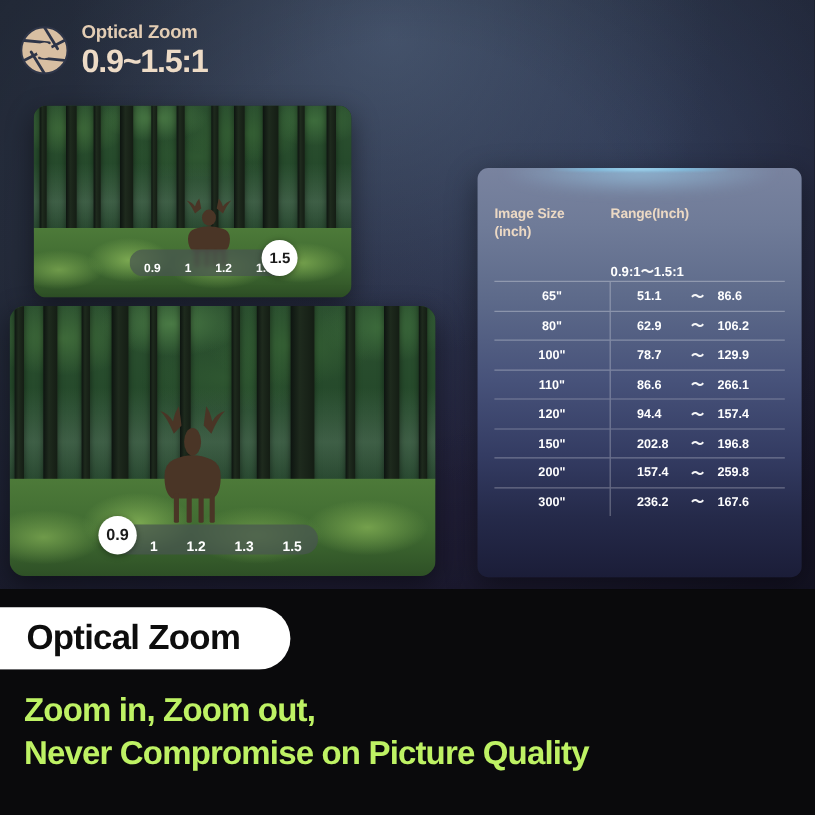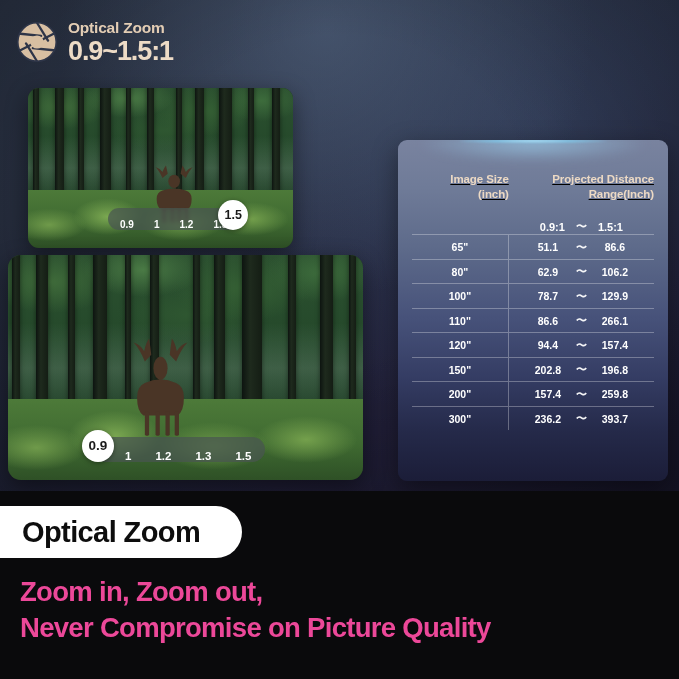--- a/index.html
+++ b/index.html
@@ -121,70 +121,70 @@
     filter:blur(1.2px);
   }
   .card-glow-wide {
     position:absolute; left:50%; top:-14px; transform:translateX(-50%);
     width:230px; height:36px; border-radius:50%;
     background:radial-gradient(ellipse at center, rgba(160,220,250,.55) 0%, rgba(120,190,230,0) 72%);
     filter:blur(5px);
   }
 
   .tbl { position:absolute; left:14px; right:14px; top:32px; }
-  .tbl-head { display:flex; text-align:right;text-decoration:underline; }
+  .tbl-head { display:flex; text-align:left; }
   .th {
     color:#ecd9c4; font-size:11.5px; font-weight:bold;
     line-height:1.28; letter-spacing:-0.1px;
   }
   .th.c1 { width:40%; }
   .th.c2 { width:60%; }
 
   .tbl-sub {
     display:flex; align-items:center; margin-top:18px;
     color:#ffffff; font-size:11px; font-weight:bold;
   }
   .tbl-sub .c1 { width:40%; }
-  .tbl-sub .c2 { width:60%; display:flex; align-items:center; justify-content:center; gap:11px; }
+  .tbl-sub .c2 { width:60%; display:flex; align-items:center; }
 
   .tbl-row {
     display:flex; align-items:center; height:24.5px;
     border-top:1px solid rgba(255,255,255,0.30);
     color:#ffffff; font-size:10.5px; font-weight:bold;
   }
   .tbl-row .c1 {
     width:40%; text-align:center;
     border-right:1px solid rgba(255,255,255,0.30);
     height:100%; display:flex; align-items:center; justify-content:center;
   }
   .tbl-row .c2 {
     width:60%; height:100%;
     display:flex; align-items:center; justify-content:center; gap:11px;
   }
-  .tbl-row .c2 .v { min-width:34px; text-align:center; }
+  .tbl-row .c2 .v { min-width:34px; text-align:left; }
   .tbl-row:last-child { border-bottom:none; }
   .tilde { font-size:11px; opacity:.95; }
 
   
   .footer {
     position:absolute; left:0; top:491px; width:679px; height:188px;
     background:#0a0a0c;
   }
   .pill-tag {
     position:absolute; left:0; top:15px; height:52px;
     background:#ffffff; border-radius:0 999px 999px 0;
     display:flex; align-items:center; padding:0 42px 0 22px;
   }
   .pill-tag span {
     color:#0d0d0d; font-size:29px; font-weight:bold; letter-spacing:-0.6px;
     line-height:1;
   }
   .tagline {
     position:absolute; left:20px; top:83px; width:620px;
-    color:#ec4899; font-size:27.5px; font-weight:bold;
+    color:#bef264; font-size:27.5px; font-weight:bold;
     line-height:1.32; letter-spacing:-0.7px;
   }
   .tagline div { white-space:nowrap; }
 </style>
 </head>
 <body>
 
 <div class="hero">
   <div class="hero-vig"></div>
 
@@ -302,21 +302,20 @@
     <div class="card-glow-wide"></div>
     <div class="card-glow"></div>
 
     <div class="tbl">
       <div class="tbl-head">
         <div class="th c1">
           <div>Image Size</div>
           <div>(inch)</div>
         </div>
         <div class="th c2">
-          <div>Projected Distance</div>
           <div>Range(Inch)</div>
         </div>
       </div>
 
       <div class="tbl-sub">
         <div class="c1"></div>
         <div class="c2">
           <span>0.9:1</span>
           <span class="tilde">〜</span>
           <span>1.5:1</span>
@@ -377,21 +376,21 @@
           <span class="v">157.4</span>
           <span class="tilde">〜</span>
           <span class="v">259.8</span>
         </div>
       </div>
       <div class="tbl-row">
         <div class="c1">300"</div>
         <div class="c2">
           <span class="v">236.2</span>
           <span class="tilde">〜</span>
-          <span class="v">393.7</span>
+          <span class="v">167.6</span>
         </div>
       </div>
     </div>
   </div>
 </div>
 
 <div class="footer">
   <div class="pill-tag">
     <span>Optical Zoom</span>
   </div>

